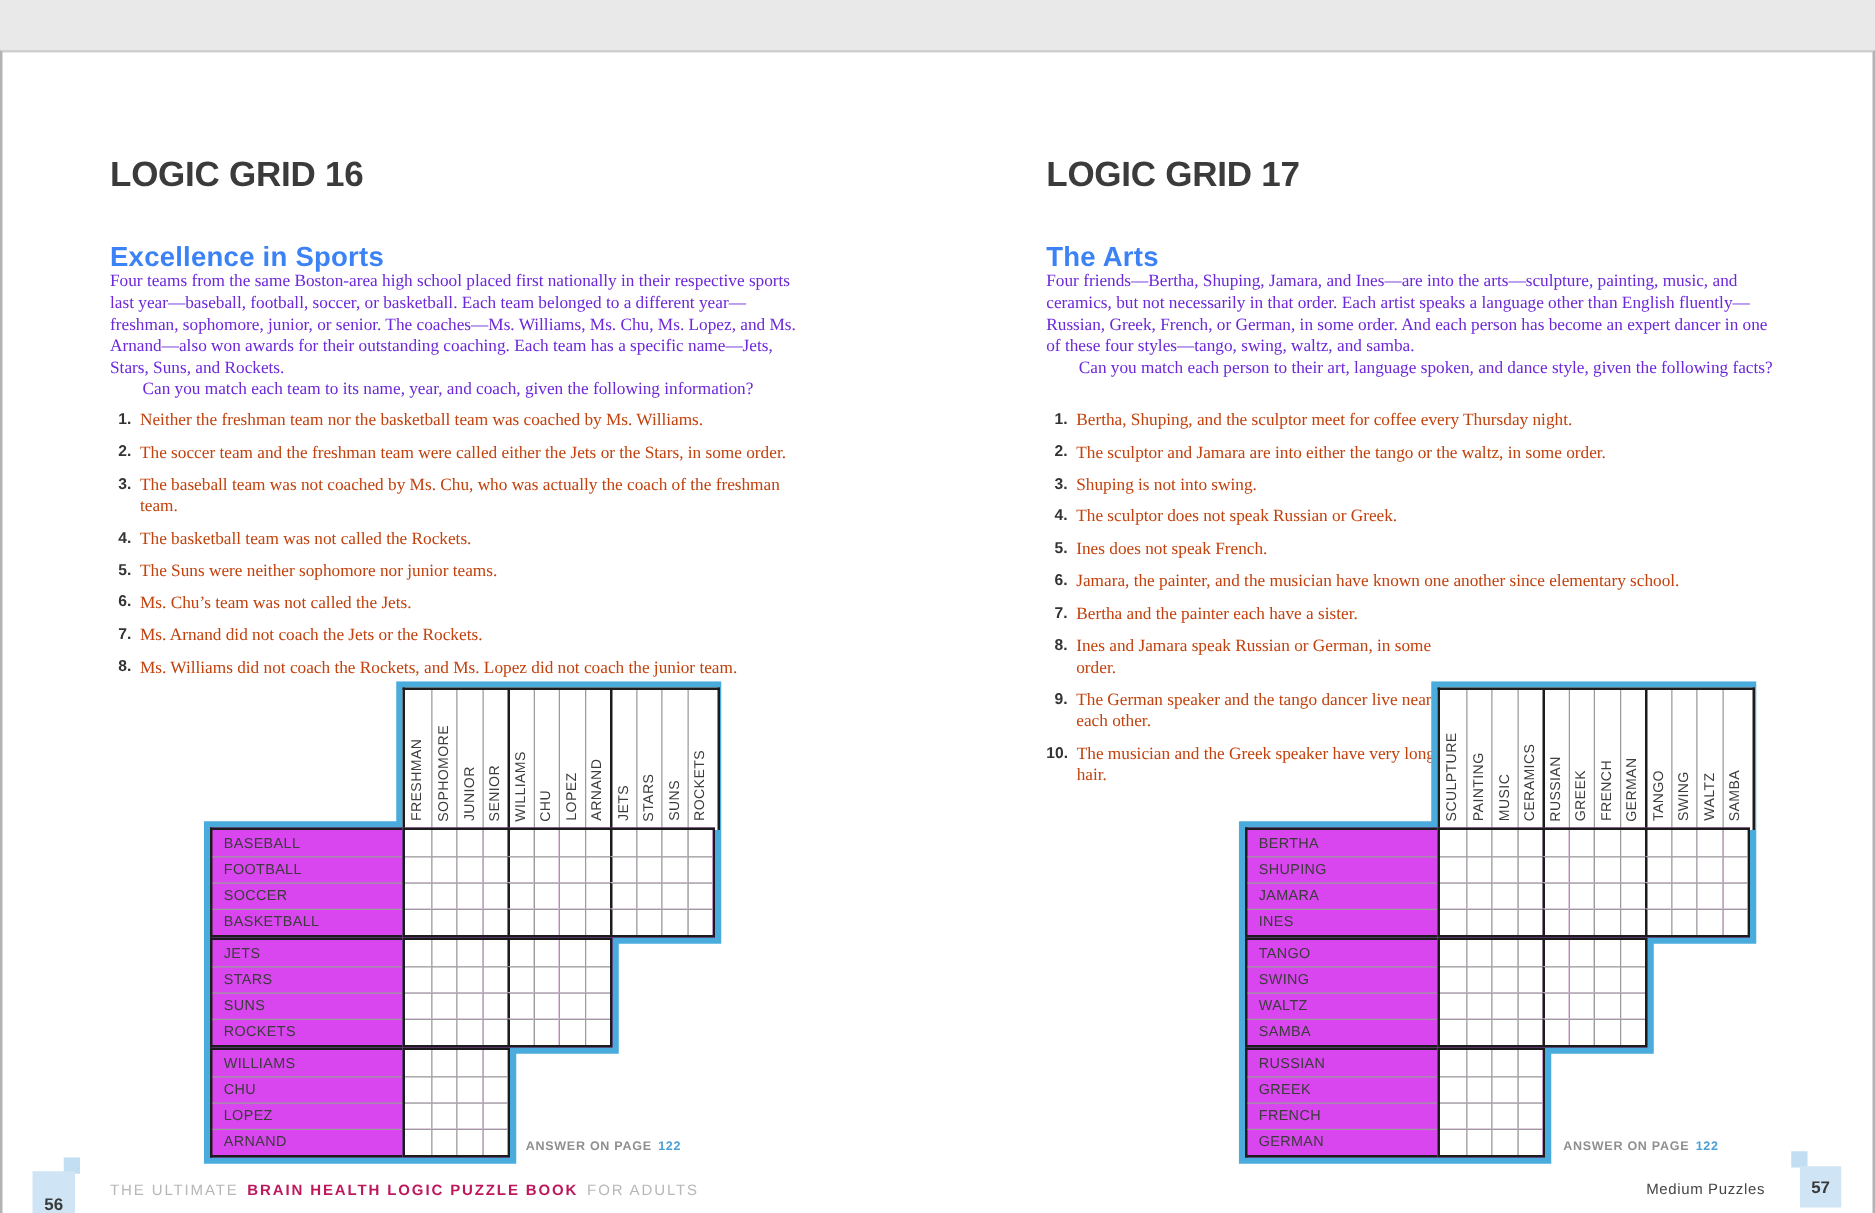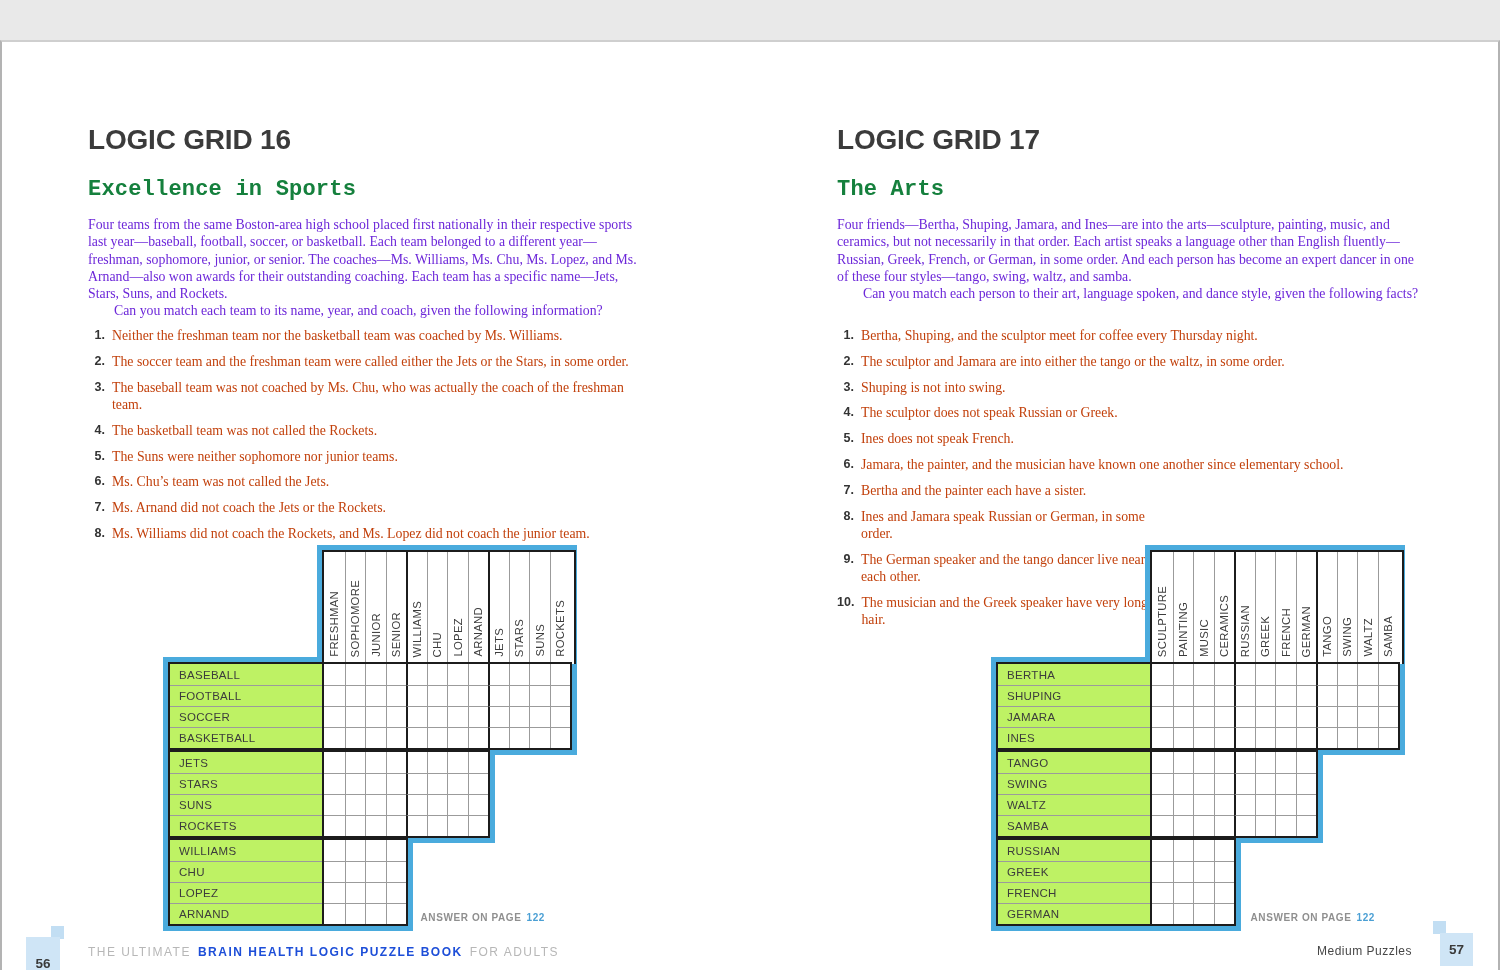--- a/index.html
+++ b/index.html
@@ -6,22 +6,22 @@
   .spread{position:relative;width:1500px;height:970px;background:#ffffff;overflow:hidden;
           font-family:"Liberation Sans",sans-serif;margin-top:40px;}
   .frame{position:absolute;inset:0;border:2px solid #b3b3b3;border-top-color:#cfcfcf;
          border-bottom-width:3px;pointer-events:none;z-index:50;}
   .page{position:absolute;top:0;width:750px;height:970px;}
   .page.left{left:0;} .page.right{left:750px;}
 
   .kicker{position:absolute;top:84px;left:88px;margin:0;font-size:28px;font-weight:700;
           color:#3b3b3b;letter-spacing:-0.2px;}
   .page.right .kicker{left:87px;}
-  .ptitle{position:absolute;top:137px;left:88px;margin:0;font-family:Liberation Mono, monospace;
-          font-size:22px;font-weight:700;color:#15803d;letter-spacing:0.2px;}
+  .ptitle{position:absolute;top:153px;left:88px;margin:0;font-family:Liberation Sans, sans-serif;
+          font-size:22px;font-weight:700;color:#3b82f6;letter-spacing:0.2px;}
   .page.right .ptitle{left:87px;}
 
   .intro{position:absolute;top:176px;left:88px;width:560px;margin:0;
          font-family:"Liberation Serif",serif;font-size:13.8px;line-height:17.3px;color:#6d28d9;}
   .page.right .intro{left:87px;width:586px;}
   .intro .p2{display:block;text-indent:26px;}
 
   .clues{position:absolute;top:287px;left:88px;width:566px;margin:0;padding:0;list-style:none;}
   .page.right .clues{left:87px;width:586px;}
   .clues li{display:flex;gap:7px;margin-bottom:8.4px;}
@@ -33,21 +33,21 @@
   
   .grid{position:absolute;width:420px;height:390px;}
   .page.left  .grid{left:163px;top:505px;}
   .page.right .grid{left:241px;top:505px;}
   .grid svg{position:absolute;left:0;top:0;}
   .hblock{position:absolute;background:#fff;border:2px solid #1c1c1c;border-bottom:none;display:flex;}
   .hcell{width:20.5px;box-sizing:border-box;display:flex;justify-content:center;
          align-items:flex-end;padding-bottom:7px;}
   .vlab{writing-mode:vertical-rl;transform:rotate(180deg);font-size:11.3px;letter-spacing:0.3px;
         color:#3c3c3c;white-space:nowrap;}
-  .gbox{position:absolute;background:#bef264;border:2px solid #1c1c1c;box-sizing:border-box;}
+  .gbox{position:absolute;background:#d946ef;border:2px solid #1c1c1c;box-sizing:border-box;}
   .labbox{border-right:none;}
   .lab-row{height:21px;box-sizing:border-box;display:flex;align-items:center;padding-left:9px;
            font-size:11.5px;letter-spacing:0.3px;color:#3c3c3c;}
   .region{display:grid;}
   .cell{box-sizing:border-box;background:#fff;}
   .bt-thin{border-top:1px solid #9b9b9b;}
   .bl-thin{border-left:1px solid #9b9b9b;}
   .bl-thick{border-left:2px solid #1c1c1c;}
 
   .answer-note{position:absolute;top:872px;font-size:10px;font-weight:600;letter-spacing:0.6px;
@@ -55,21 +55,21 @@
   .page.left  .answer-note{right:205px;}
   .page.right .answer-note{right:125px;}
   .answer-note .apage{color:#4a9fd4;font-weight:700;}
 
   .pn-big{position:absolute;display:flex;align-items:center;justify-content:center;
           background:#cfe5f6;font-size:13.5px;font-weight:700;color:#3a3a3a;}
   .pn-sq{position:absolute;background:#c2def3;}
 
   .book-title{position:absolute;left:88px;top:905px;display:flex;gap:7px;font-size:12px;
               letter-spacing:1.5px;color:#b7b7b7;white-space:nowrap;}
-  .book-title .bold{color:#1d4ed8;font-weight:700;}
+  .book-title .bold{color:#be185d;font-weight:700;}
   .section-label{position:absolute;right:88px;top:904px;font-size:12px;letter-spacing:0.5px;
                  color:#464646;}
 </style>
 </head>
 <body>
 
 <div class="spread">
   <div class="frame"></div>
 
   <section class="page left">

